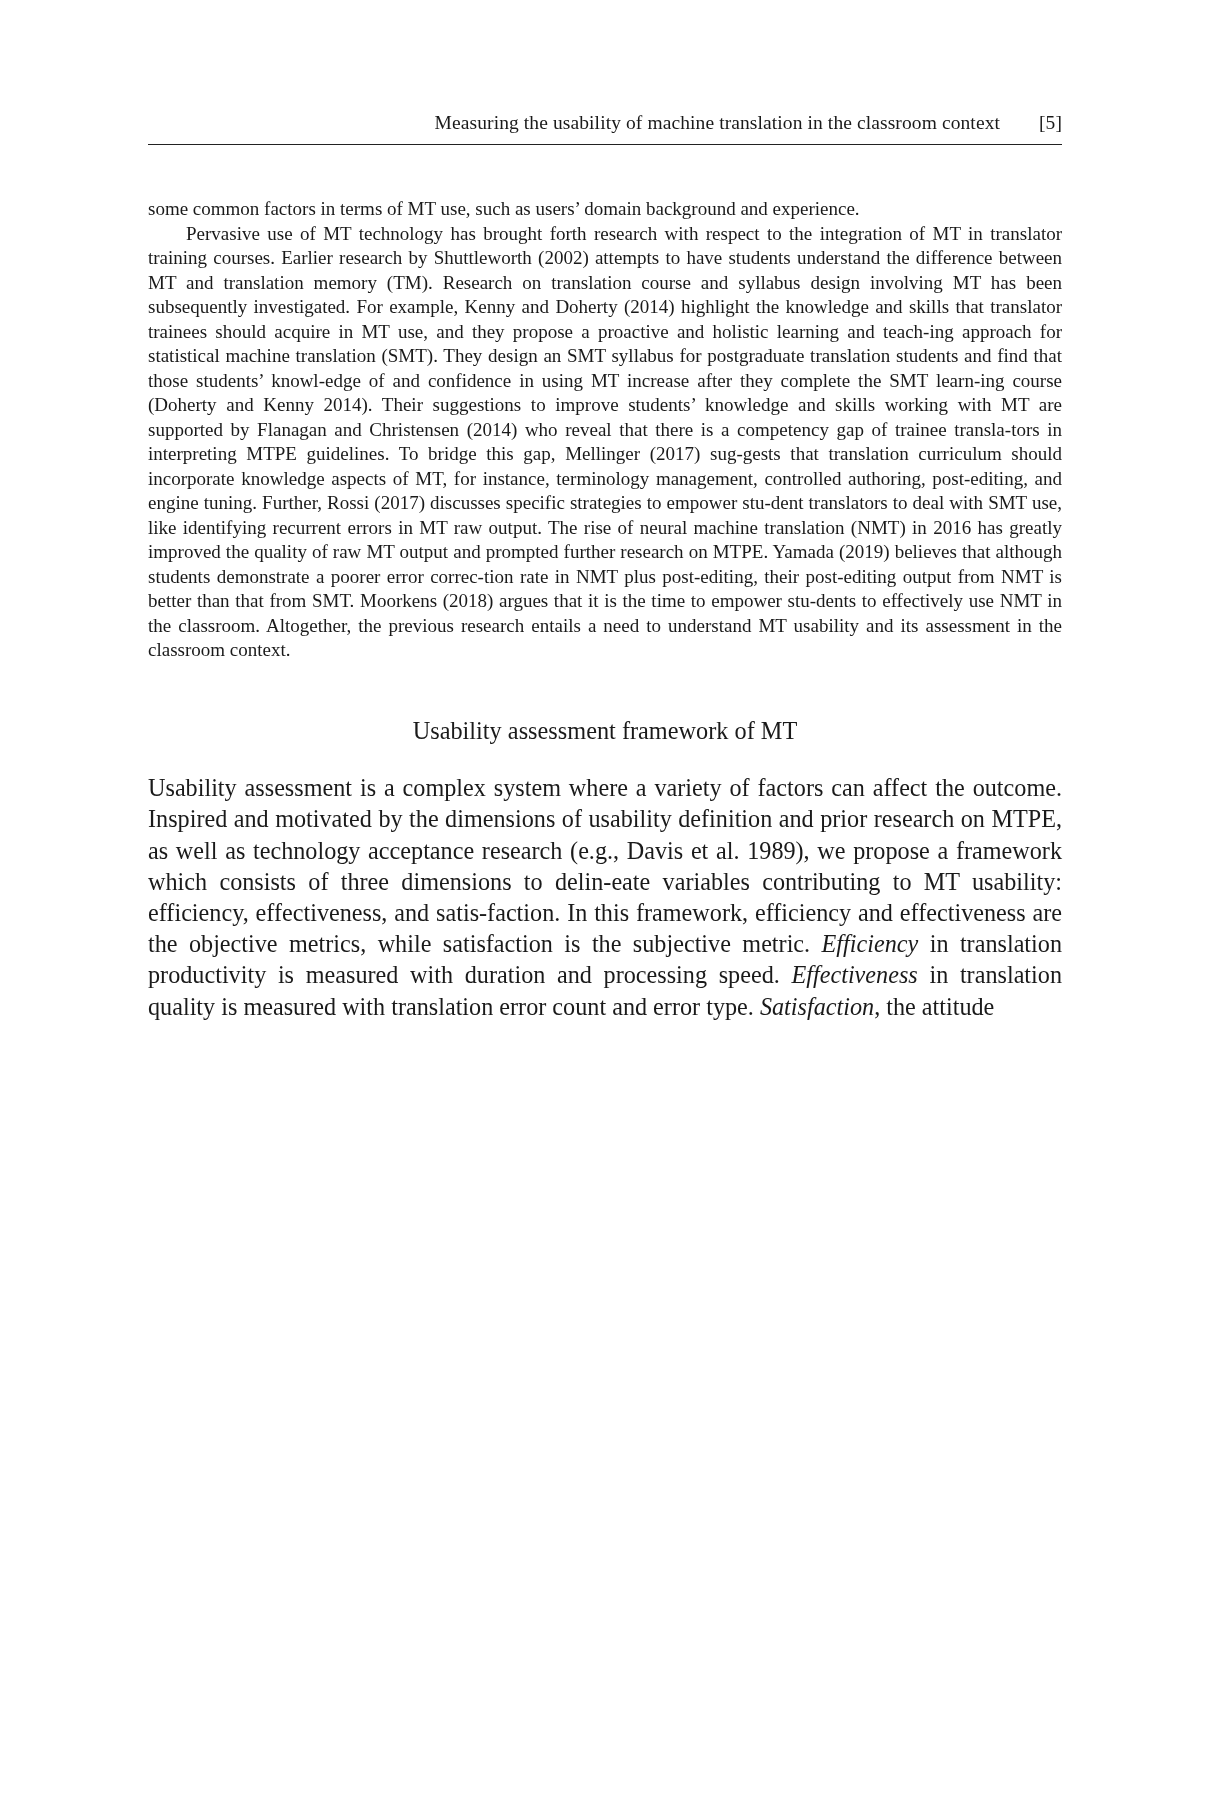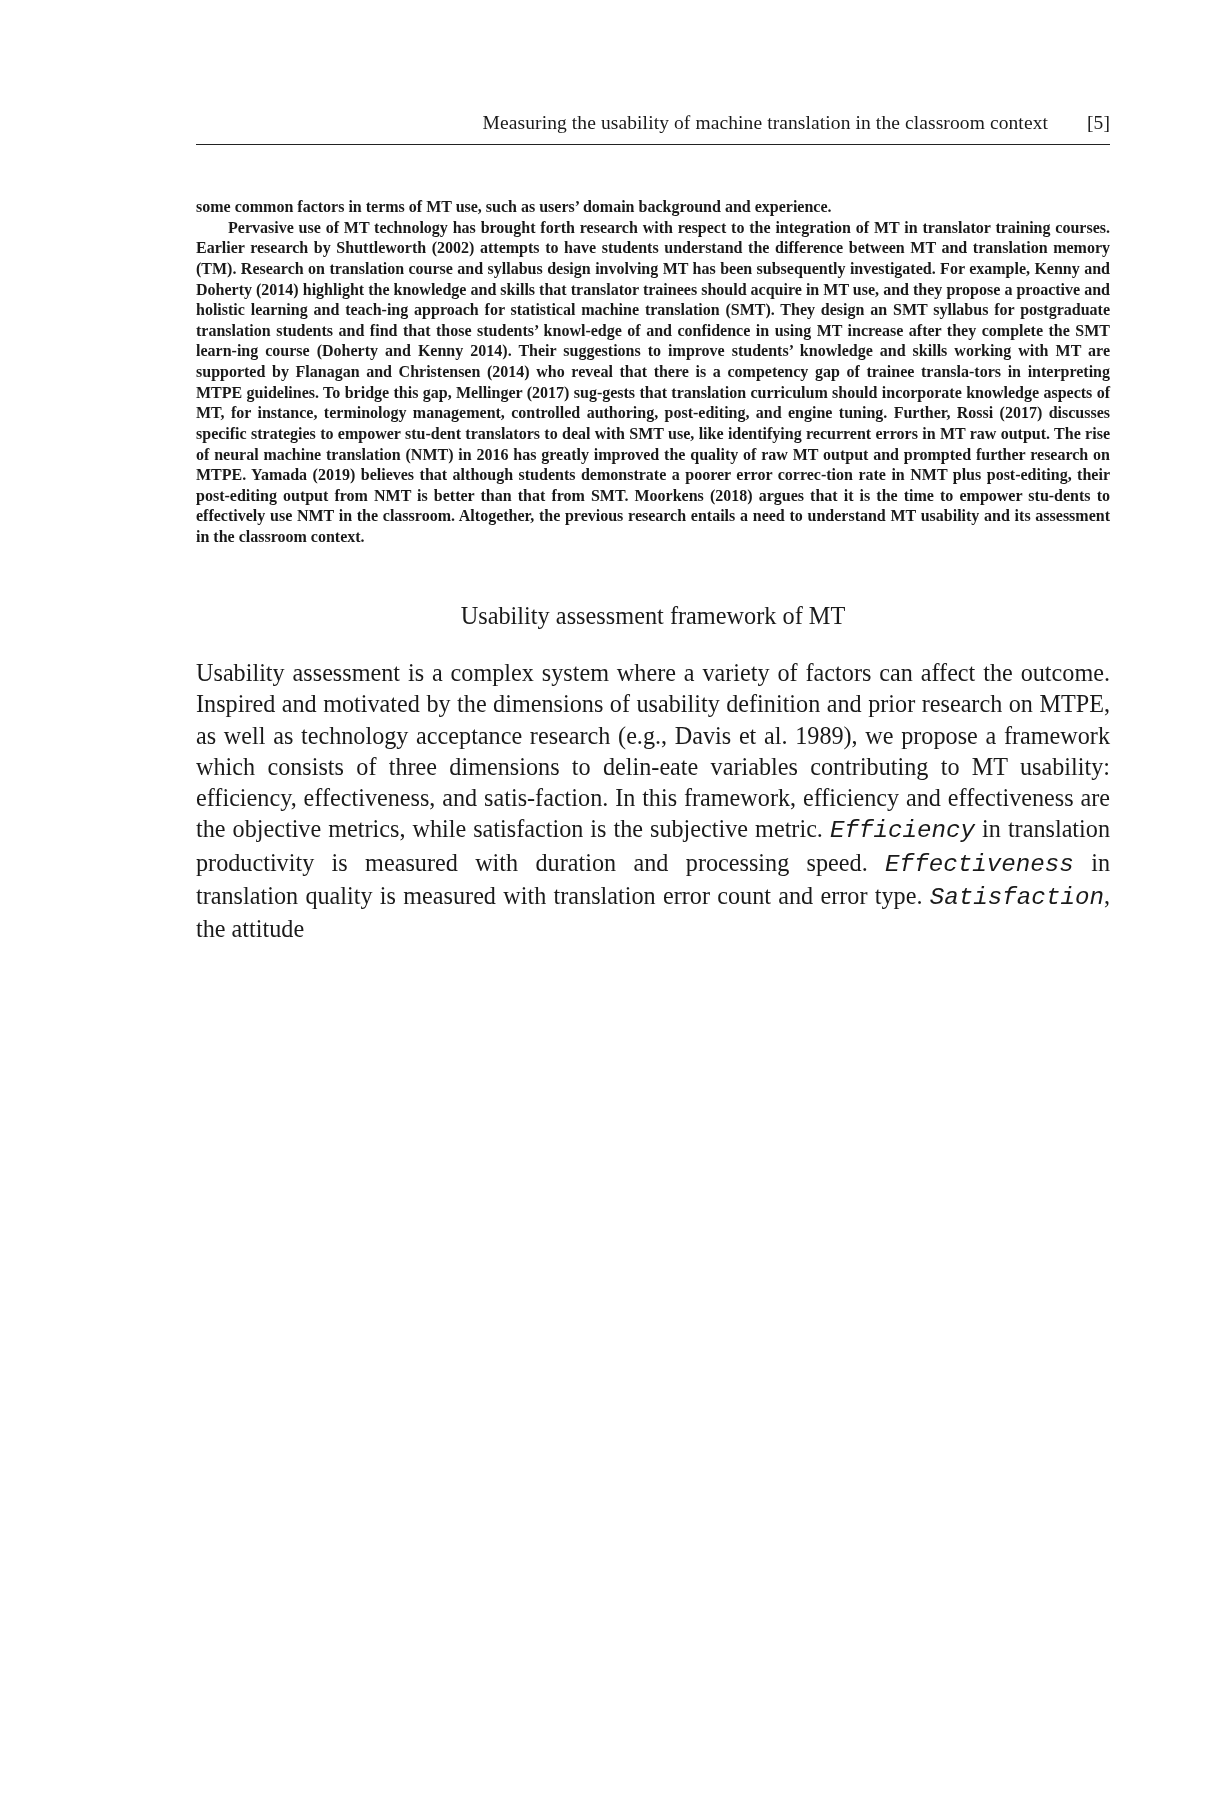--- a/index.html
+++ b/index.html
@@ -20,21 +20,20 @@
     left: 0; top: 0;
     width: 1209px;
     height: 1814px;
     background: #fff;
   }
   .content {
     position: absolute;
     left: 148px;
     top: 112px;
     width: 914px;
-    margin-left: 48px;
   }
   .running-head {
     display: flex;
     align-items: baseline;
     justify-content: flex-end;
     font-size: 19.5px;
     letter-spacing: 0.1px;
     padding-bottom: 10px;
     border-bottom: 1.2px solid #222;
     width: 100%;
@@ -44,26 +43,25 @@
     text-align: right;
     white-space: nowrap;
   }
   .running-head .rh-page {
     width: 62px;
     text-align: right;
     font-size: 19.5px;
   }
   .body-text {
     margin-top: 52px;
-    font-size: 16px;
+    font-size: 19px;
     line-height: 1.29;
     text-align: justify;
     text-justify: inter-word;
     hyphens: manual;
-    font-weight: bold;
   }
   p {
     margin: 0;
   }
   p.indent {
     text-indent: 2.0em;
   }
   h2.section {
     font-size: 24.3px;
     font-weight: normal;
@@ -76,21 +74,20 @@
     margin-top: 52px;
   }
   .after-section {
     margin-top: 26px;
     font-size: 24.2px;
     line-height: 1.29;
     text-align: justify;
   }
   i, .ital {
     font-style: italic;
-    font-family: Liberation Mono, monospace;
   }
 </style>
 </head>
 <body>
 
 <div class="page">
   <div class="content">
 
     <div class="running-head">
       <span class="rh-title">Measuring the usability of machine translation in the classroom context</span>

